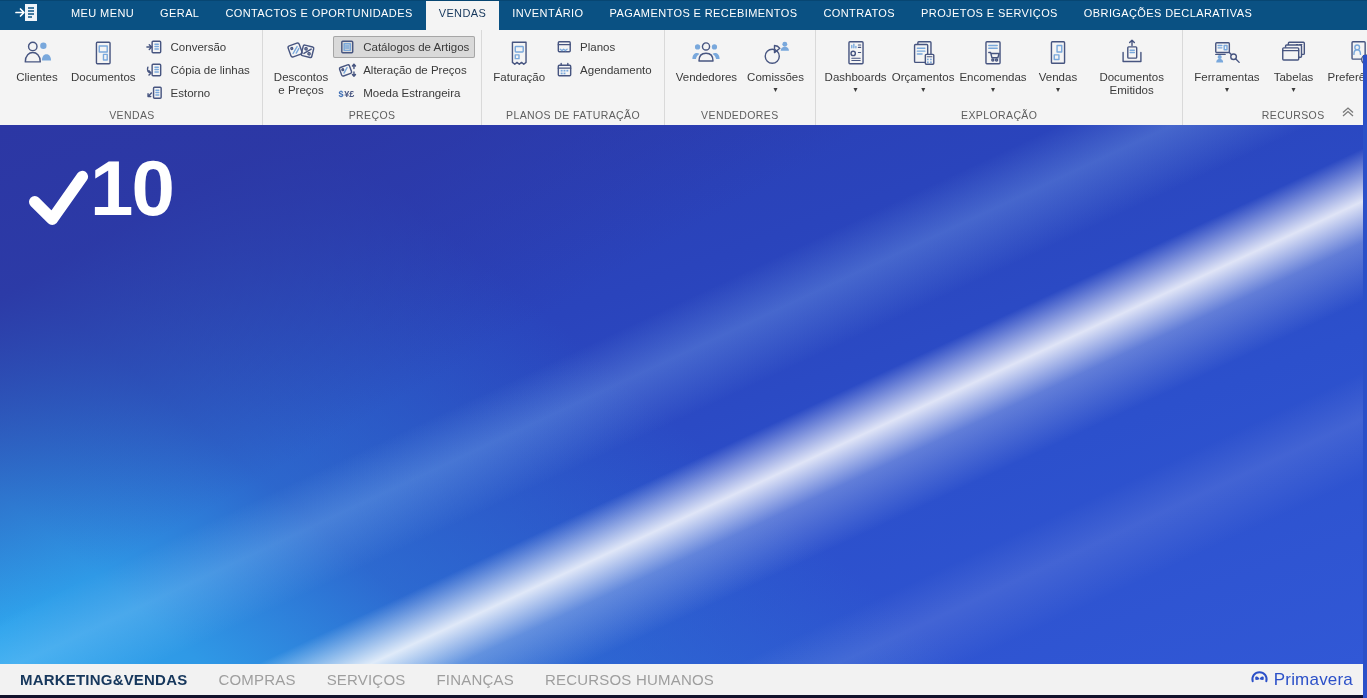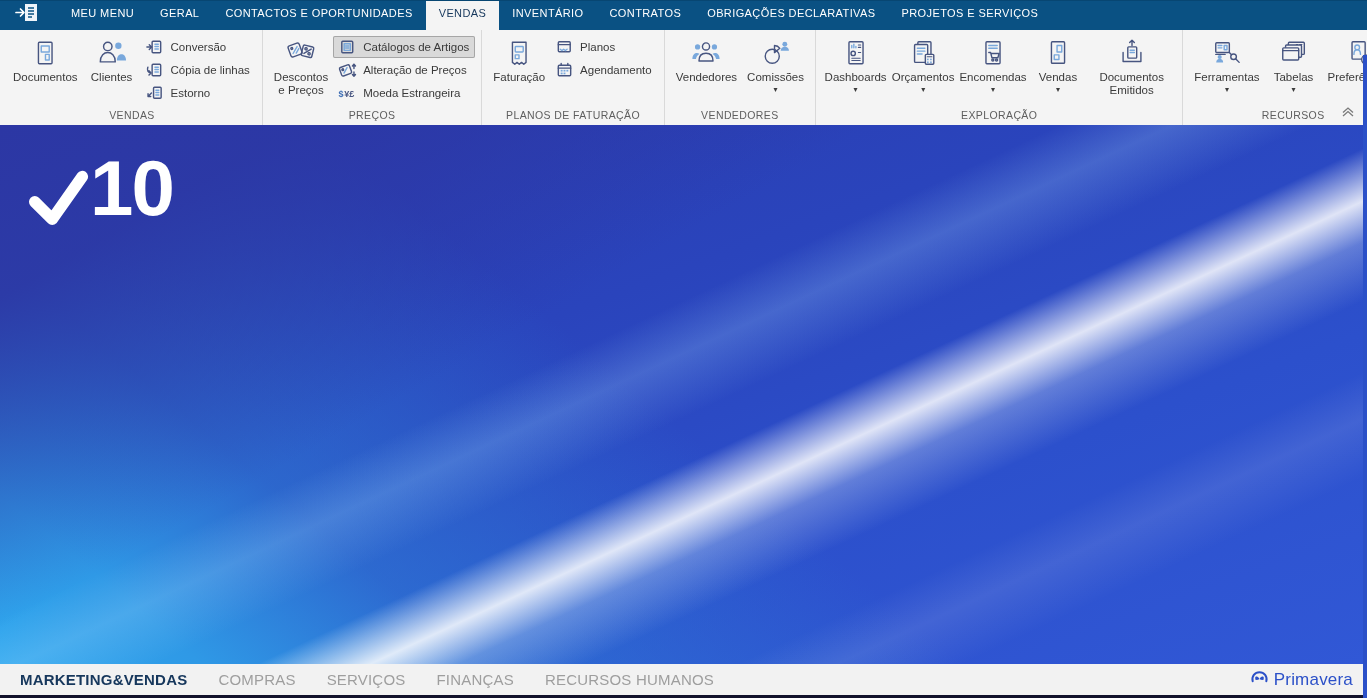--- a/index.html
+++ b/index.html
@@ -82,59 +82,60 @@
 <div class="app">
 
   <div class="topbar">
     <div class="peek-circle"></div>
     <div class="topbar-row">
         <div class="menu-tab">MEU MENU</div>
         <div class="menu-tab">GERAL</div>
         <div class="menu-tab">CONTACTOS E OPORTUNIDADES</div>
         <div class="menu-tab active">VENDAS</div>
         <div class="menu-tab">INVENTÁRIO</div>
+        <div class="menu-tab">PAGAMENTOS E RECEBIMENTOS</div>
         <div class="menu-tab">CONTRATOS</div>
+        <div class="menu-tab">PROJETOS E SERVIÇOS</div>
         <div class="menu-tab">OBRIGAÇÕES DECLARATIVAS</div>
-        <div class="menu-tab">PROJETOS E SERVIÇOS</div>
       </div>
     <div class="nav-btn">
       <span class="icon">
         <svg width="26" height="24" viewBox="0 0 26 24">
             <rect x="11.5" y="3.5" width="11" height="16" fill="#eef4fa" stroke="#eef4fa"></rect>
             <path d="M14 7 h6 M14 10 h6 M14 13 h6 M14 16 h4" stroke="#0a5183" stroke-width="1.3" fill="none"></path>
             <path d="M2 11.5 h7.5 M6.5 8 L10 11.5 L6.5 15" stroke="#ffffff" stroke-width="1.7" fill="none" stroke-linecap="round" stroke-linejoin="round"></path>
           </svg>
       </span>
     </div>
   </div>
 
   <div class="ribbon">
     <div class="ribbon-groups">
         <div class="ribbon-group">
           <div class="group-content">
             <div class="rb-large">
               <span class="icon ">
                 <svg width="30" height="30" viewBox="0 0 32 32">
-                  <rect class="s" x="9" y="4.5" width="14.5" height="23" rx="1"></rect>
-                  <rect class="a" x="12" y="8.5" width="8.5" height="6.5"></rect>
-                  <rect class="a" x="16.5" y="17.5" width="4" height="6"></rect>
-                </svg>
-              </span>
-              <span class="rb-label">Documentos</span>
-            </div>
-            <div class="rb-large">
-              <span class="icon ">
-                <svg width="30" height="30" viewBox="0 0 32 32">
                   <circle class="s" cx="11.5" cy="9" r="4.5"></circle>
                   <circle class="f" cx="22.8" cy="8.2" r="3.4"></circle>
                   <path class="s" d="M3.5 25.5 c0-7 4.2-10 8-10 c3.8 0 8 3 8 10 z"></path>
                   <path class="f" d="M21.2 24 c0.2-5 2.6-6.6 4.9-6.6 c2.3 0 4.6 1.6 4.9 6.6 z"></path>
                 </svg>
               </span>
               <span class="rb-label">Clientes</span>
+            </div>
+            <div class="rb-large">
+              <span class="icon ">
+                <svg width="30" height="30" viewBox="0 0 32 32">
+                  <rect class="s" x="9" y="4.5" width="14.5" height="23" rx="1"></rect>
+                  <rect class="a" x="12" y="8.5" width="8.5" height="6.5"></rect>
+                  <rect class="a" x="16.5" y="17.5" width="4" height="6"></rect>
+                </svg>
+              </span>
+              <span class="rb-label">Documentos</span>
             </div>
             <div class="rb-col">
               <div class="rb-small">
                 <span class="icon ">
                   <svg width="19" height="19" viewBox="0 0 20 20">
                     <rect class="s" x="7.5" y="3.5" width="9" height="12" rx="1"></rect>
                     <path class="a" d="M10.5 6.5 h3.5 M10.5 9 h3.5 M10.5 11.5 h3.5"></path>
                     <path class="s" d="M2 9.5 h4.5 M4.5 7 L7 9.5 L4.5 12"></path>
                   </svg>
                 </span>

